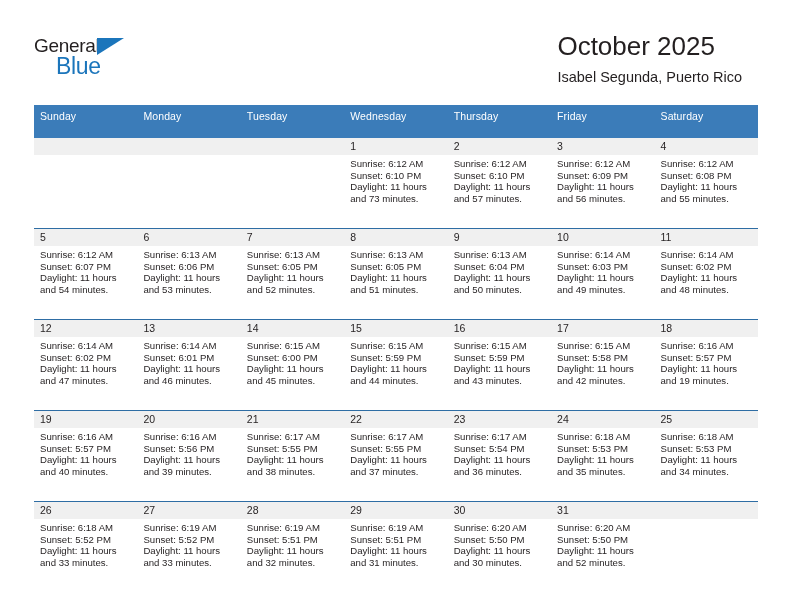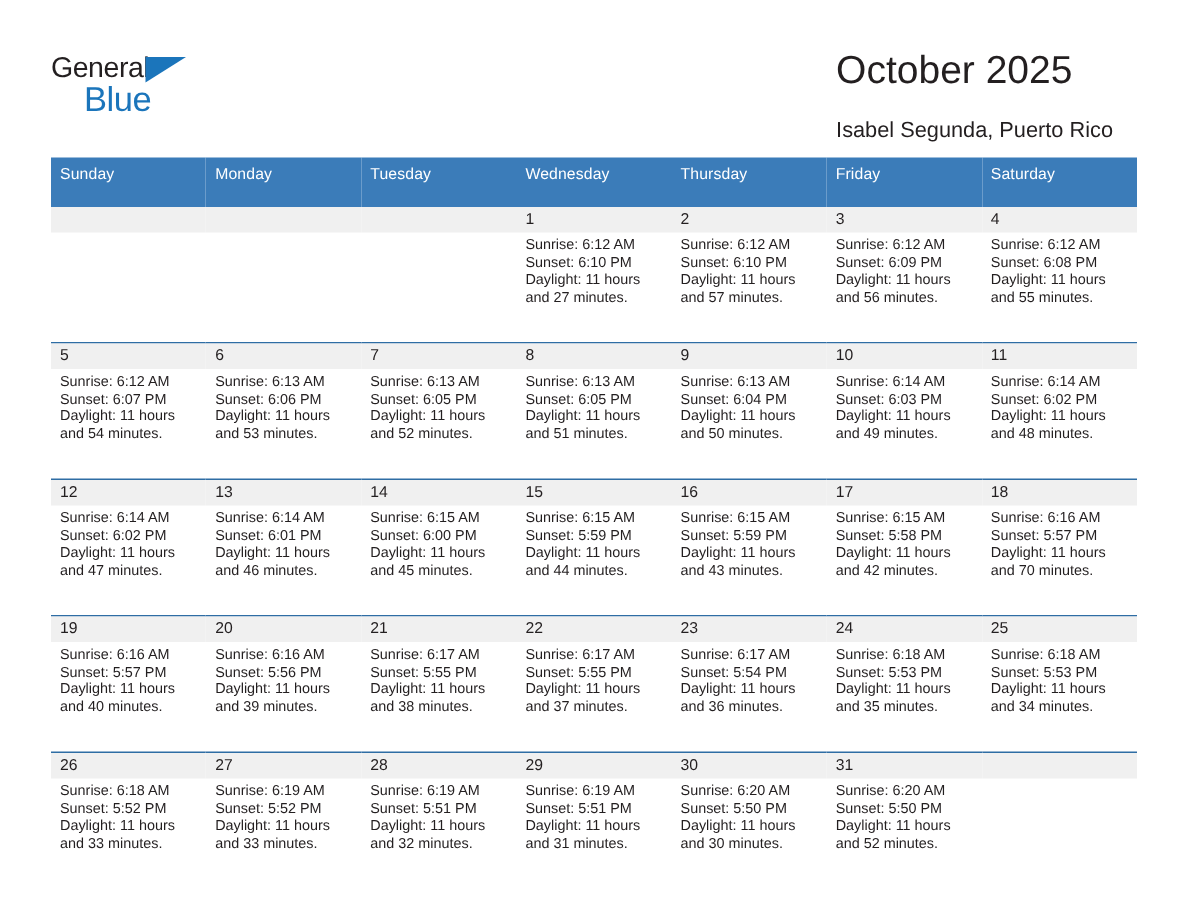--- a/index.html
+++ b/index.html
@@ -76,21 +76,21 @@
     font-size: 26px;
     font-weight: normal;
     color: #231f20;
     line-height: 32px;
     white-space: nowrap;
   }
   .cal-subtitle {
     font-size: 14.5px;
     color: #231f20;
     line-height: 20px;
-    margin-top: 15px;
+    margin-top: 5px;
     white-space: nowrap;
   }
 
   
   .calendar {
     position: absolute;
     left: 34px;
     top: 105px;
     width: 724px;
     border-collapse: collapse;
@@ -200,21 +200,21 @@
               <div class="daynum-band"></div>
             </div>
           </td>
           <td>
             <div class="cell-inner">
               <div class="daynum-band">1</div>
               <div class="details">
                 <div>Sunrise: 6:12 AM</div>
                 <div>Sunset: 6:10 PM</div>
                 <div>Daylight: 11 hours</div>
-                <div>and 27 minutes.</div>
+                <div>and 73 minutes.</div>
               </div>
             </div>
           </td>
           <td>
             <div class="cell-inner">
               <div class="daynum-band">2</div>
               <div class="details">
                 <div>Sunrise: 6:12 AM</div>
                 <div>Sunset: 6:10 PM</div>
                 <div>Daylight: 11 hours</div>
@@ -391,21 +391,21 @@
               </div>
             </div>
           </td>
           <td>
             <div class="cell-inner">
               <div class="daynum-band">18</div>
               <div class="details">
                 <div>Sunrise: 6:16 AM</div>
                 <div>Sunset: 5:57 PM</div>
                 <div>Daylight: 11 hours</div>
-                <div>and 70 minutes.</div>
+                <div>and 19 minutes.</div>
               </div>
             </div>
           </td>
         </tr>
         <tr>
           <td>
             <div class="cell-inner">
               <div class="daynum-band">19</div>
               <div class="details">
                 <div>Sunrise: 6:16 AM</div>

